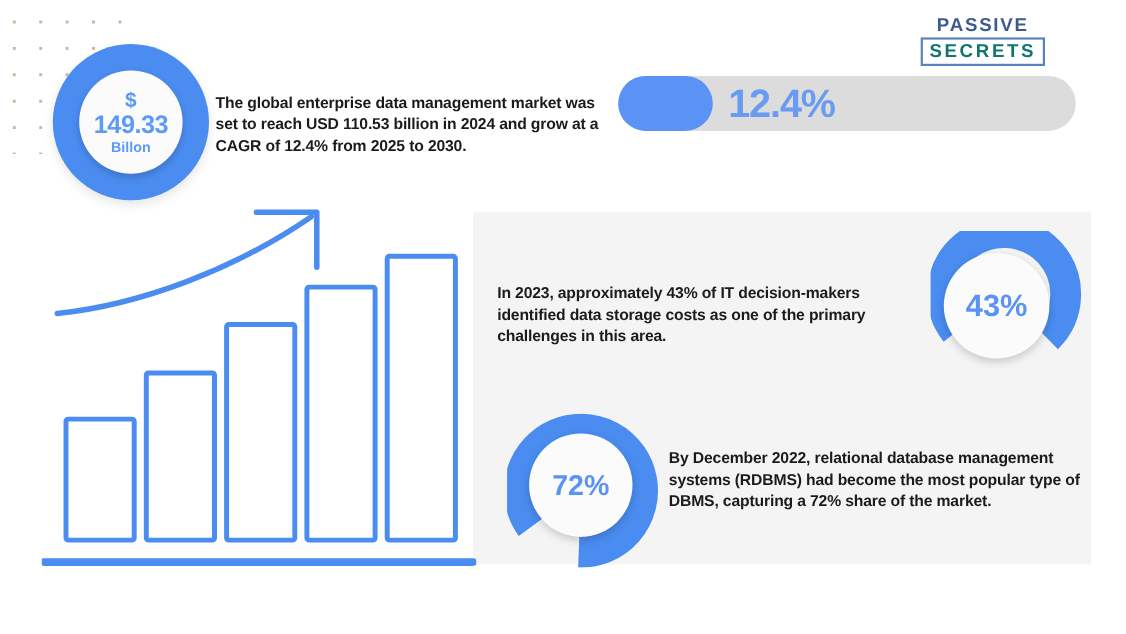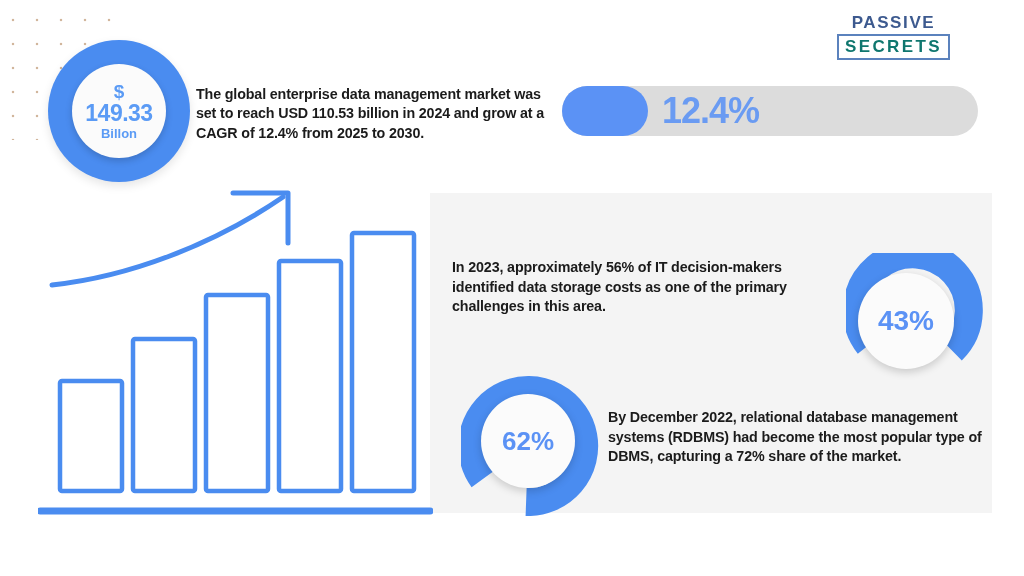--- a/index.html
+++ b/index.html
@@ -58,38 +58,38 @@
 
   
   .para1{
     position:absolute;left:196px;top:85px;width:368px;
     font-size:14.3px;font-weight:bold;color:#1b1b1b;line-height:1.35;
     letter-spacing:-0.15px;
   }
 
   
   .pbar-track{
-    position:absolute;left:562px;top:86px;width:416px;height:50px;
+    position:absolute;left:562px;top:69px;width:416px;height:50px;
     background:#dcdcdc;border-radius:25px;
   }
   .pbar-fill{
     position:absolute;left:0;top:0;width:86px;height:50px;
     background:#5b92f5;border-radius:25px;
   }
   .pbar-label{
     position:absolute;left:100px;top:50%;transform:translateY(-50%);
     font-size:36px;font-weight:bold;color:#6a9bf2;letter-spacing:-1px;
   }
 
   
   .chart{position:absolute;left:38px;top:185px;width:395px;height:335px;}
   .chart svg{display:block;}
 
   
-  .donut43{position:absolute;left:846px;top:210px;width:140px;height:140px;margin-top:43px;}
+  .donut43{position:absolute;left:846px;top:210px;width:140px;height:140px;}
   .donut72{position:absolute;left:461px;top:376px;width:140px;height:140px;}
   .donut-center{
     position:absolute;border-radius:50%;background:#fbfbfb;
     box-shadow:0 3px 8px rgba(0,0,0,.18);
     display:flex;align-items:center;justify-content:center;
     font-weight:bold;color:#5b92f5;
   }
   .d43-center{left:12px;top:20px;width:96px;height:96px;font-size:28px;}
   .d72-center{left:20px;top:18px;width:94px;height:94px;font-size:26px;}
 
@@ -168,21 +168,21 @@
     <svg width="140" height="140" viewBox="0 0 140 140">
       <path d="M 22.8 92.0 A 56 56 0 1 1 106.0 97.4" fill="none" stroke="#4a8cf0" stroke-width="28" stroke-linecap="butt"></path>
     </svg>
     <div class="donut-center d43-center">43%</div>
   </div>
 
   <div class="donut72">
     <svg width="140" height="140" viewBox="0 0 140 140">
       <path d="M 21.9 103.0 A 56 56 0 1 1 65.1 126.0" fill="none" stroke="#4a8cf0" stroke-width="28" stroke-linecap="butt"></path>
     </svg>
-    <div class="donut-center d72-center">62%</div>
+    <div class="donut-center d72-center">72%</div>
   </div>
 
-  <div class="para2"> In 2023, approximately 56% of IT decision-makers identified data storage costs as one of the primary challenges in this area.</div>
+  <div class="para2"> In 2023, approximately 43% of IT decision-makers identified data storage costs as one of the primary challenges in this area.</div>
 
   <div class="para3">By December 2022, relational database management systems (RDBMS) had become the most popular type of DBMS, capturing a 72% share of the market.</div>
 
 
 </div>
 
 </body></html>

